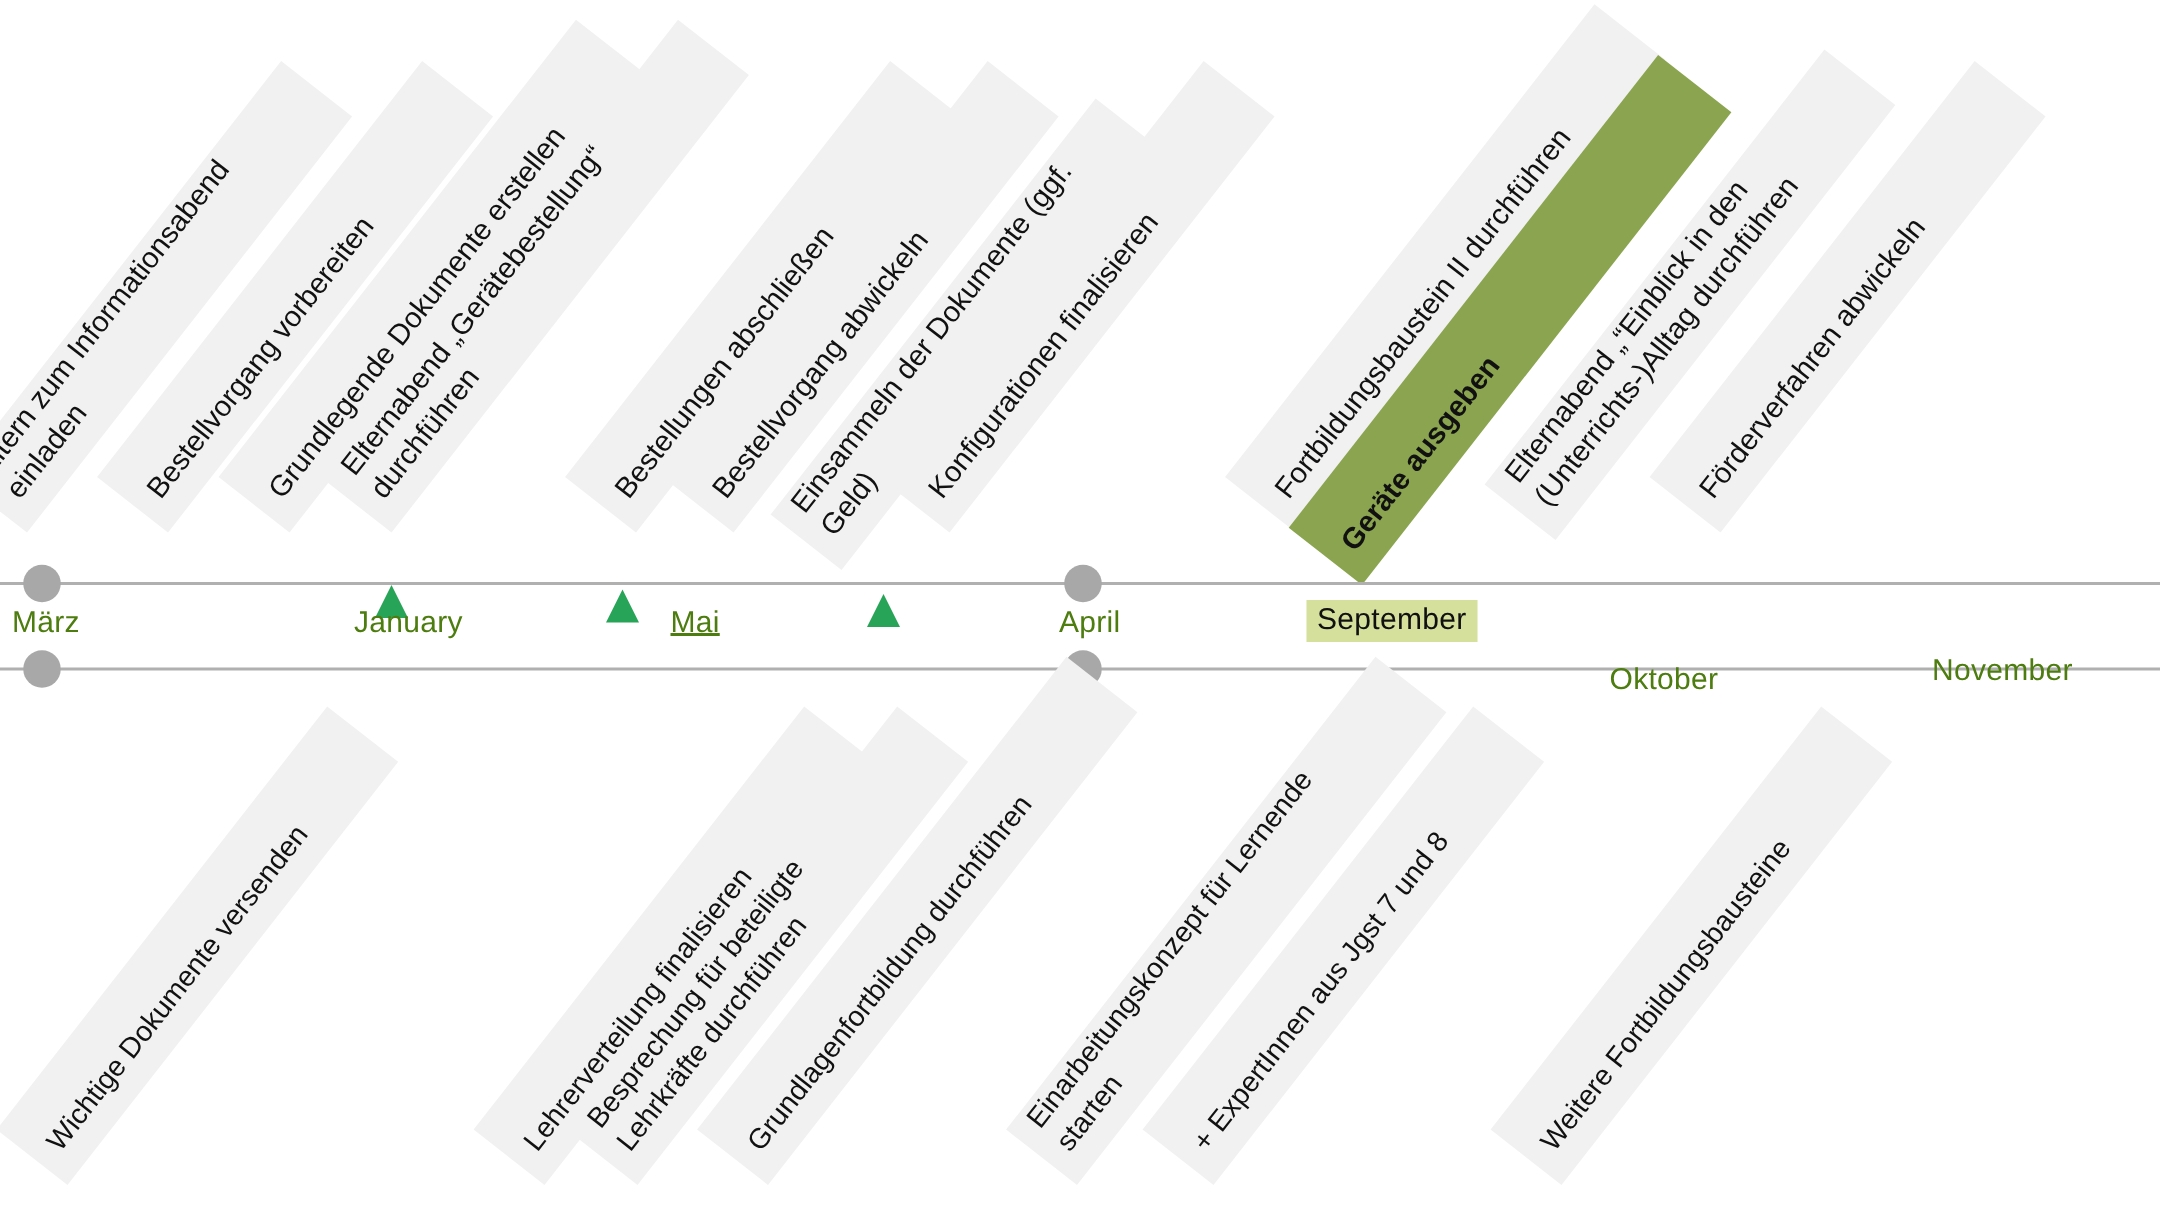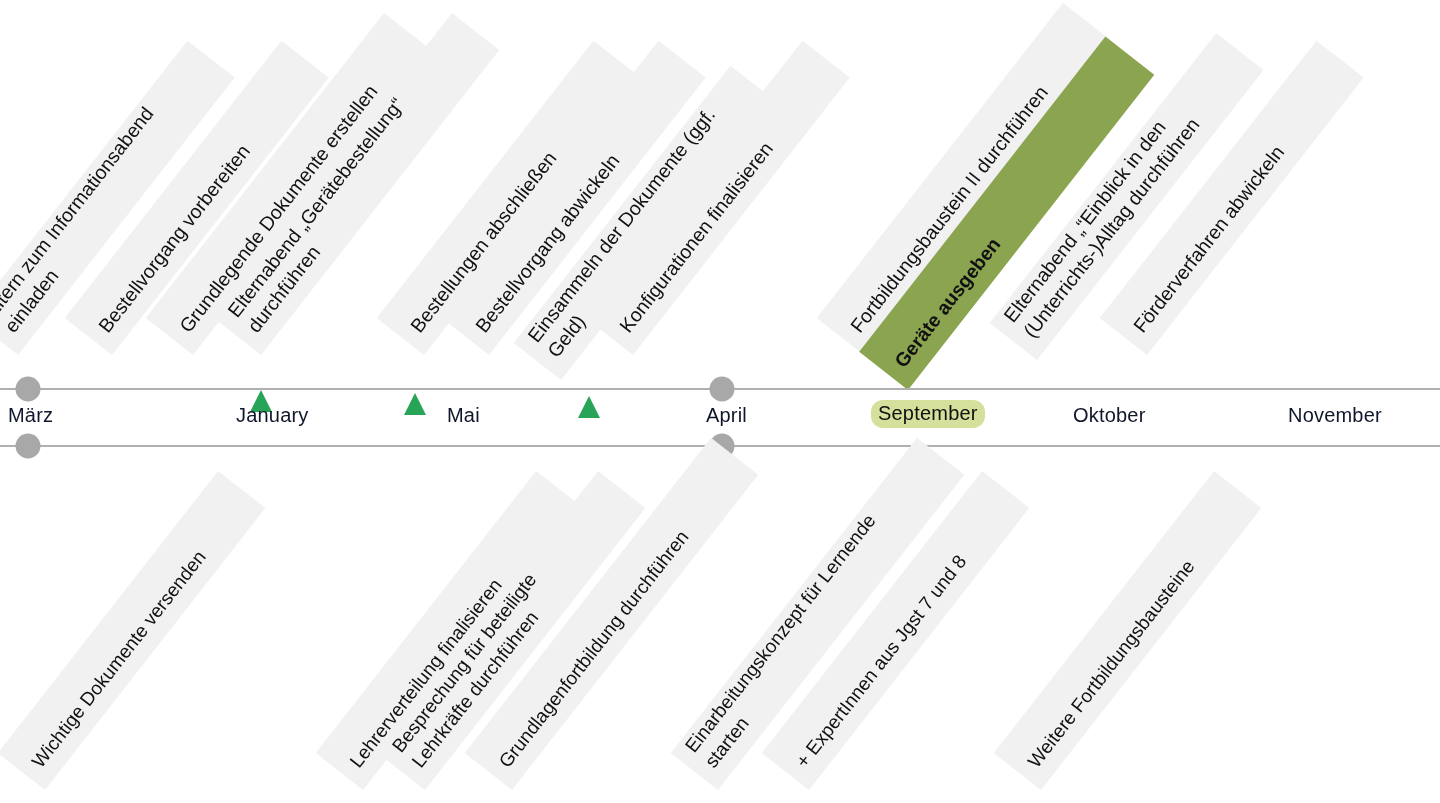--- a/index.html
+++ b/index.html
@@ -38,31 +38,30 @@
     border-radius: 50%;
     background: #a8a8a8;
     transform: translate(-50%, -50%);
   }
 
   
   .month {
     position: absolute;
     top: 404px;
     font-size: 20px;
-    color: #0f172a;
+    color: #4d7c0f;
     letter-spacing: 0.2px;
     white-space: nowrap;
     line-height: 22px;
   }
   .month.highlight {
     color: #111111;
     background: #d4e09b;
     padding: 2px 7px 4px 7px;
     top: 400px;
-    border-radius: 12px;
   }
 
   
   .tri {
     position: absolute;
     width: 0; height: 0;
     border-left: 11px solid transparent;
     border-right: 11px solid transparent;
     border-bottom: 22px solid #27a457;
     transform: translateX(-50%);
@@ -151,25 +150,25 @@
 
   <div id="layer-markers">
       <div class="tri" style="left: 261px; top: 390px;"></div>
       <div class="tri" style="left: 415px; top: 393px;"></div>
       <div class="tri" style="left: 589px; top: 396px;"></div>
     </div>
 
   <div id="layer-months">
       <div class="month" style="left: 8px;">März</div>
       <div class="month" style="left: 236px;">January</div>
-      <div class="month" style="left: 447px;">Mai</div>
+      <div class="month" style="left: 447px; text-decoration: underline;">Mai</div>
       <div class="month" style="left: 706px;">April</div>
       <div class="month highlight" style="left: 871px;">September</div>
-      <div class="month" style="left: 1073px;">Oktober</div>
-      <div class="month" style="left: 1288px;">November</div>
+      <div class="month" style="left: 1073px; margin-top: 38px;">Oktober</div>
+      <div class="month" style="left: 1288px; margin-top: 32px;">November</div>
     </div>
 
   <div id="layer-cards-bottom">
       <div class="card lower" style="left: 45px; top: 730px; width: 358px; height: 60px; transform: rotate(-52deg);">
         <div class="txt">Wichtige Dokumente versenden</div>
       </div>
       <div class="card lower" style="left: 363px; top: 730px; width: 358px; height: 60px; transform: rotate(-52deg);">
         <div class="txt">Lehrerverteilung finalisieren</div>
       </div>
       <div class="card lower" style="left: 425px; top: 730px; width: 358px; height: 60px; transform: rotate(-52deg);">

